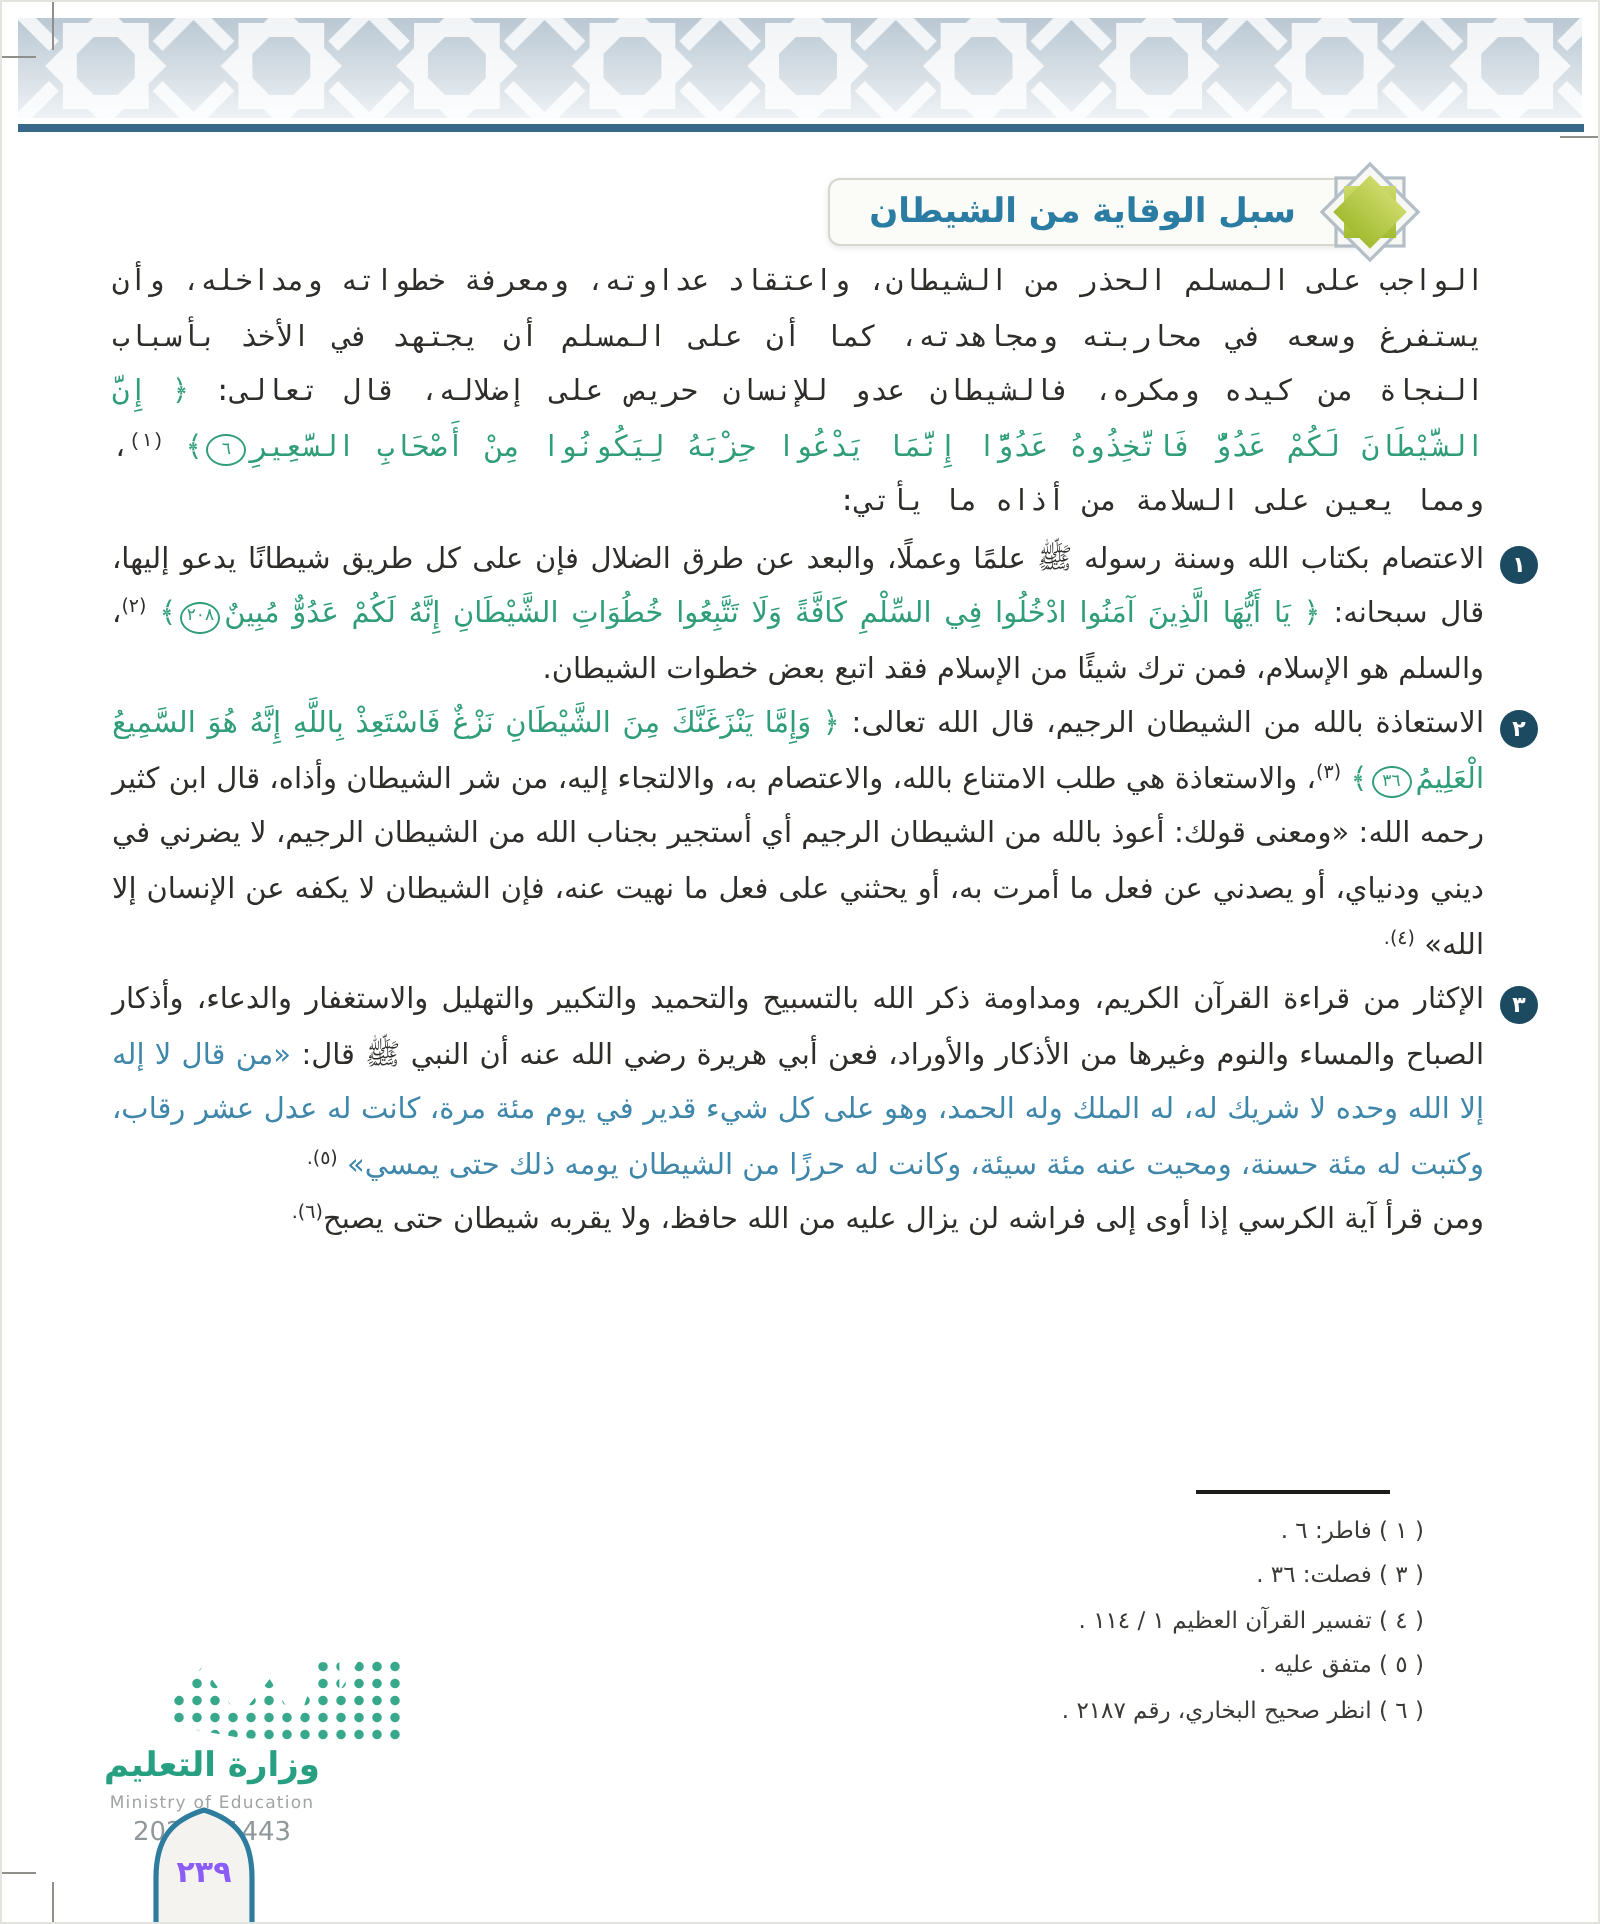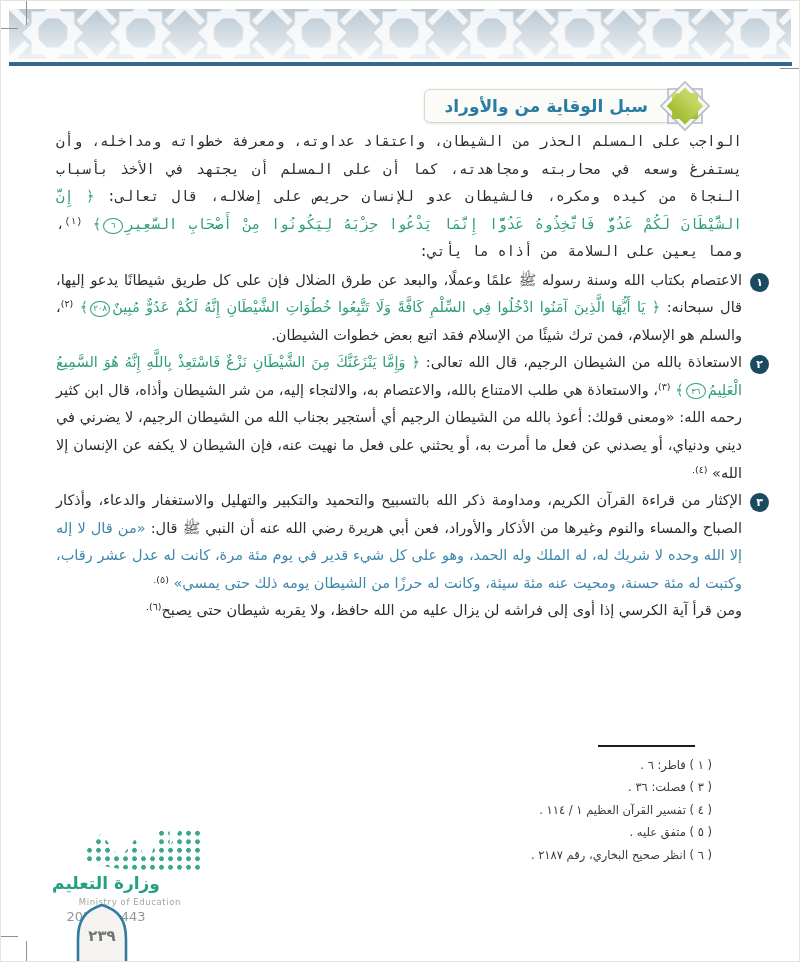--- a/index.html
+++ b/index.html
@@ -59,25 +59,25 @@
   
   .moe{position:absolute;left:26px;top:812px;width:170px;height:172px;font-family:"DejaVu Sans",sans-serif;}
   .moe-dots{
     position:absolute;left:58px;top:16px;width:116px;height:42px;
     background-image:radial-gradient(circle, var(--ministry_green,#27a082) 2.1px, transparent 2.6px);
     background-size:9px 8.5px;
     clip-path:polygon(0% 55%, 14% 10%, 30% 70%, 43% 25%, 55% 80%, 64% 5%, 73% 5%, 73% 40%, 82% 0%, 100% 0%, 100% 100%, 60% 100%, 30% 95%, 0% 80%);
     opacity:.92;
   }
   .moe-ar{position:absolute;left:4px;top:60px;width:150px;text-align:center;font-size:17px;font-weight:bold;color:var(--ministry_green,#1f9c74);}
-  .moe-en{position:absolute;left:4px;top:84px;width:150px;font-size:8.5px;letter-spacing:.6px;color:#a0a4a2;}
+  .moe-en{position:absolute;left:4px;top:84px;width:150px;text-align:center;font-size:8.5px;letter-spacing:.6px;color:#a0a4a2;}
   .moe-year{position:absolute;left:4px;top:96px;width:150px;text-align:center;font-size:13px;color:#90979a;direction:ltr;}
   .dome{position:absolute;left:46px;top:88px;width:58px;height:84px;z-index:3;}
   .dome svg{display:block;width:100%;height:100%;}
-  .dome-num{position:absolute;left:0;right:0;top:26px;text-align:center;font-size:15px;font-weight:bold;color:#737373;}
+  .dome-num{position:absolute;left:0;right:0;top:26px;text-align:center;font-size:15px;font-weight:bold;color:#8b5cf6;}
 </style>
 </head>
 <body>
 
 <div class="page">
 
   <div class="band">
     <svg viewBox="0 0 784 50" preserveAspectRatio="none">
       <defs>
         <linearGradient id="bandGrad" x1="0" y1="0" x2="0" y2="1">
@@ -113,21 +113,21 @@
             <stop offset="1" stop-color="#a2bc31"></stop>
           </linearGradient>
         </defs>
         <rect x="9" y="9" width="34" height="34" fill="#f7f7f4" stroke="#b4bec6" stroke-width="1.6"></rect>
         <rect x="9" y="9" width="34" height="34" fill="#f7f7f4" stroke="#b4bec6" stroke-width="1.6" transform="rotate(45 26 26)"></rect>
         <rect x="13" y="13" width="26" height="26" fill="url(#starGrad)"></rect>
         <rect x="13" y="13" width="26" height="26" fill="url(#starGrad)" transform="rotate(45 26 26)"></rect>
       </svg>
     </div>
     <div class="title-bar">
-      <span class="title-text">سبل الوقاية من والأوراد</span>
+      <span class="title-text">سبل الوقاية من الشيطان</span>
     </div>
   </div>
 
   <div class="content">
 
     <p class="intro"><span>الواجب على المسلم الحذر من الشيطان، واعتقاد عداوته، ومعرفة خطواته ومداخله، وأن يستفرغ وسعه في محاربته ومجاهدته، كما أن على المسلم أن يجتهد في الأخذ بأسباب النجاة من كيده ومكره، فالشيطان عدو للإنسان حريص على إضلاله، قال تعالى: </span><span class="quran">﴿ إِنَّ الشَّيْطَانَ لَكُمْ عَدُوٌّ فَاتَّخِذُوهُ عَدُوًّا إِنَّمَا يَدْعُوا حِزْبَهُ لِيَكُونُوا مِنْ أَصْحَابِ السَّعِيرِ</span><span class="ayah">٦</span><span class="quran">﴾</span> <span class="fnref">(١)</span><span>، ومما يعين على السلامة من أذاه ما يأتي:</span></p>
 
     <p class="item"><span class="item-num">١</span><span>الاعتصام بكتاب الله وسنة رسوله ﷺ علمًا وعملًا، والبعد عن طرق الضلال فإن على كل طريق شيطانًا يدعو إليها، قال سبحانه: </span><span class="quran">﴿ يَا أَيُّهَا الَّذِينَ آمَنُوا ادْخُلُوا فِي السِّلْمِ كَافَّةً وَلَا تَتَّبِعُوا خُطُوَاتِ الشَّيْطَانِ إِنَّهُ لَكُمْ عَدُوٌّ مُبِينٌ</span><span class="ayah">٢٠٨</span><span class="quran">﴾</span> <span class="fnref">(٢)</span><span>، والسلم هو الإسلام، فمن ترك شيئًا من الإسلام فقد اتبع بعض خطوات الشيطان.</span></p>
 
     <p class="item"><span class="item-num">٢</span><span>الاستعاذة بالله من الشيطان الرجيم، قال الله تعالى: </span><span class="quran">﴿ وَإِمَّا يَنْزَغَنَّكَ مِنَ الشَّيْطَانِ نَزْغٌ فَاسْتَعِذْ بِاللَّهِ إِنَّهُ هُوَ السَّمِيعُ الْعَلِيمُ</span><span class="ayah">٣٦</span><span class="quran">﴾</span> <span class="fnref">(٣)</span><span>، والاستعاذة هي طلب الامتناع بالله، والاعتصام به، والالتجاء إليه، من شر الشيطان وأذاه، قال ابن كثير رحمه الله: «ومعنى قولك: أعوذ بالله من الشيطان الرجيم أي أستجير بجناب الله من الشيطان الرجيم، لا يضرني في ديني ودنياي، أو يصدني عن فعل ما أمرت به، أو يحثني على فعل ما نهيت عنه، فإن الشيطان لا يكفه عن الإنسان إلا الله»</span> <span class="fnref">(٤).</span></p>

